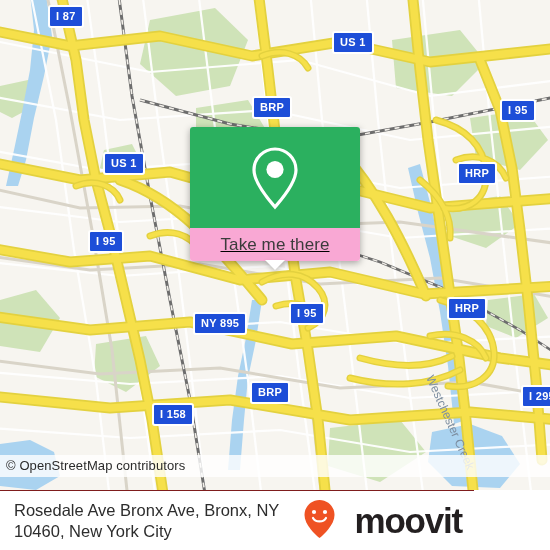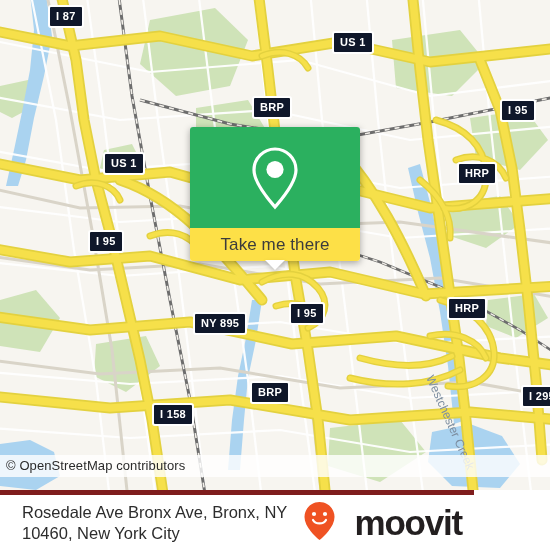--- a/index.html
+++ b/index.html
@@ -26,21 +26,21 @@
     font-size:13px;
     color:#2b2b2b;
     padding:3px 0 4px 6px;
     box-sizing:border-box;
     letter-spacing:.1px;
   }
 
   
   .shield{
     position:absolute;
-    background:#0f172a;
+    background:#1d4ed8;
     border:2px solid #ffffff;
     border-radius:3px;
     color:#ffffff;
     font-size:11px;
     font-weight:bold;
     line-height:14px;
     padding:2px 6px 3px 6px;
     white-space:nowrap;
     letter-spacing:.3px;
     text-shadow:0 0 1px rgba(0,0,0,.07);
@@ -66,25 +66,26 @@
     background:#ffffff;
   }
   .card-head{
     background:#2bb05f;
     height:101px;
     border-radius:3px 3px 0 0;
     display:flex;align-items:center;justify-content:center;
   }
   .card-head svg{display:block;}
   .card-foot{
-    background:#fde047;
+    background:#f9a8d4;
     height:33px;
     border-radius:0 0 3px 3px;
     display:flex;align-items:center;justify-content:center;
     position:relative;
+    text-decoration:underline;
   }
   .card-foot span{
     font-size:17px;
     color:#3c3c3c;
     letter-spacing:.1px;
   }
   .card-tail{
     position:absolute;
     left:50%;margin-left:-10px;bottom:-9px;
     width:0;height:0;
@@ -92,24 +93,24 @@
     border-right:10px solid transparent;
     border-top:10px solid #ffffff;
     filter:drop-shadow(0 2px 2px rgba(0,0,0,.20));
   }
 
   
   .footer{
     position:absolute;left:0;top:490px;
     width:474px;height:60px;
     background:#ffffff;
-    border-top:5px solid #7f1d1d;
+    border-top:1px solid #7f1d1d;
     display:flex;align-items:center;
     box-sizing:border-box;
-    padding:0 12px 0 22px;
+    padding:0 12px 0 14px;
   }
   .footer-title{
     flex:1 1 auto;
     font-size:16.5px;
     color:#2d2d2d;
     line-height:21px;
     padding-right:6px;
     max-width:400px;
   }
   .brand{

